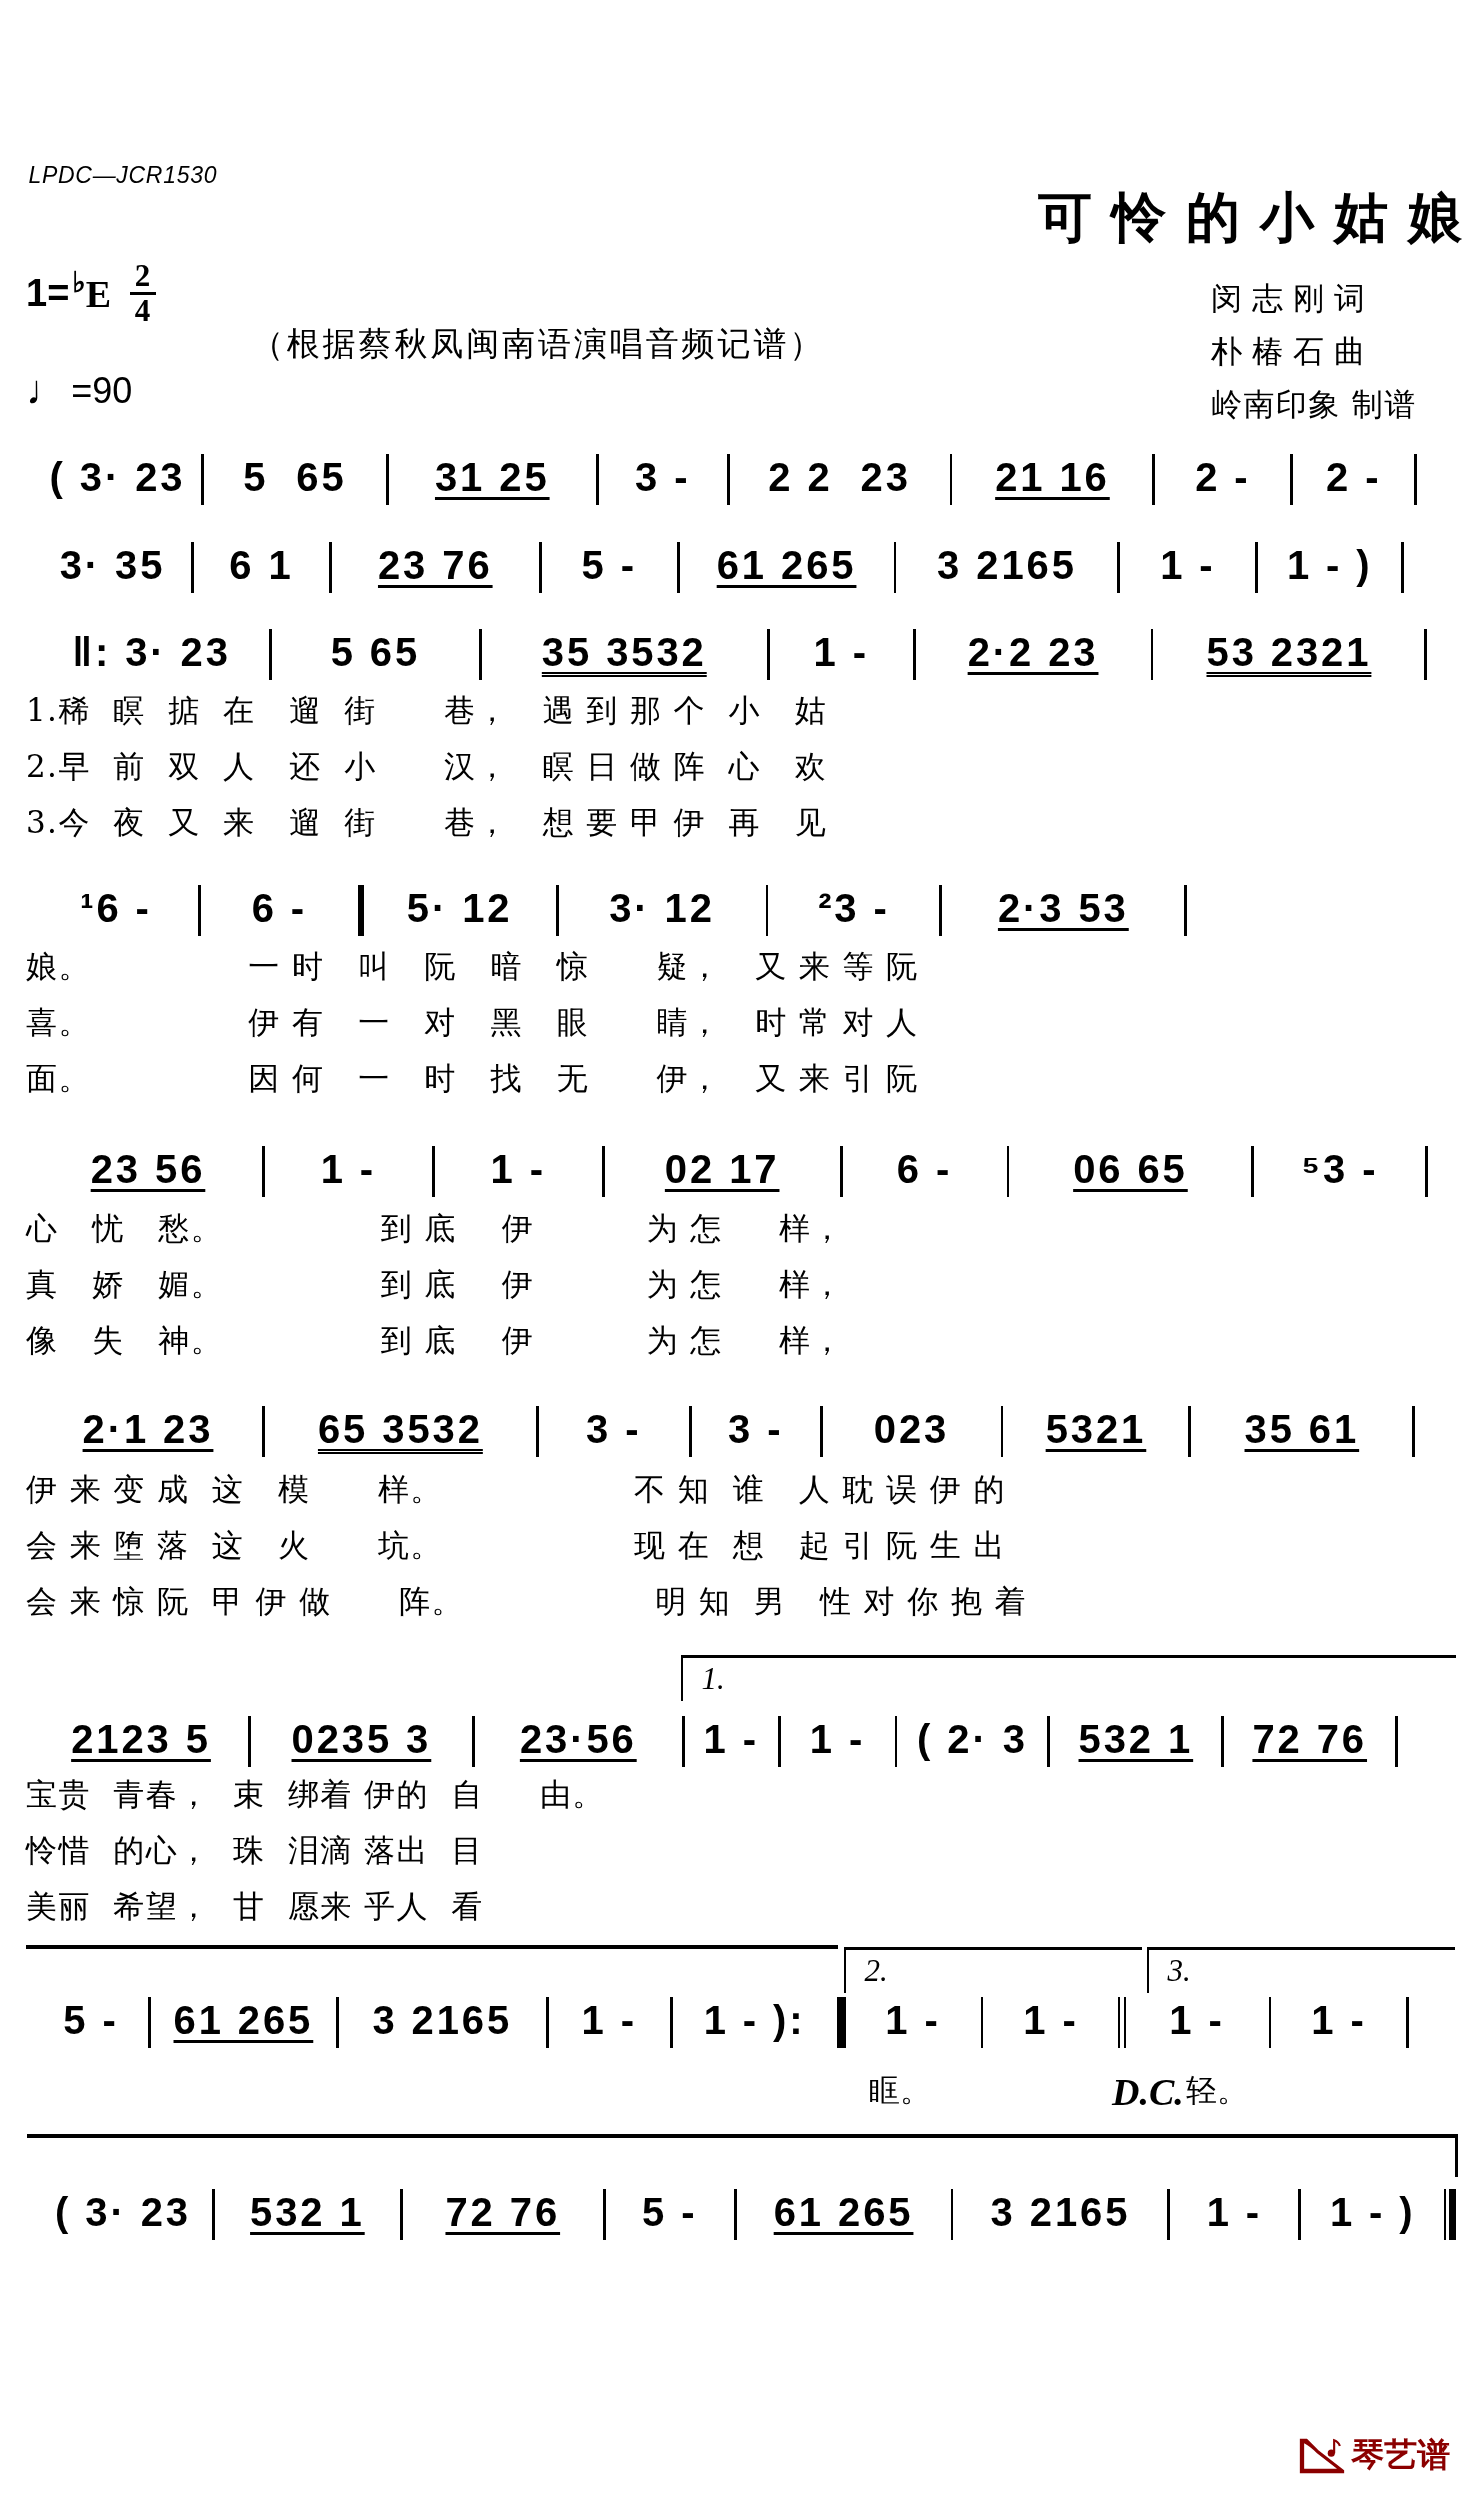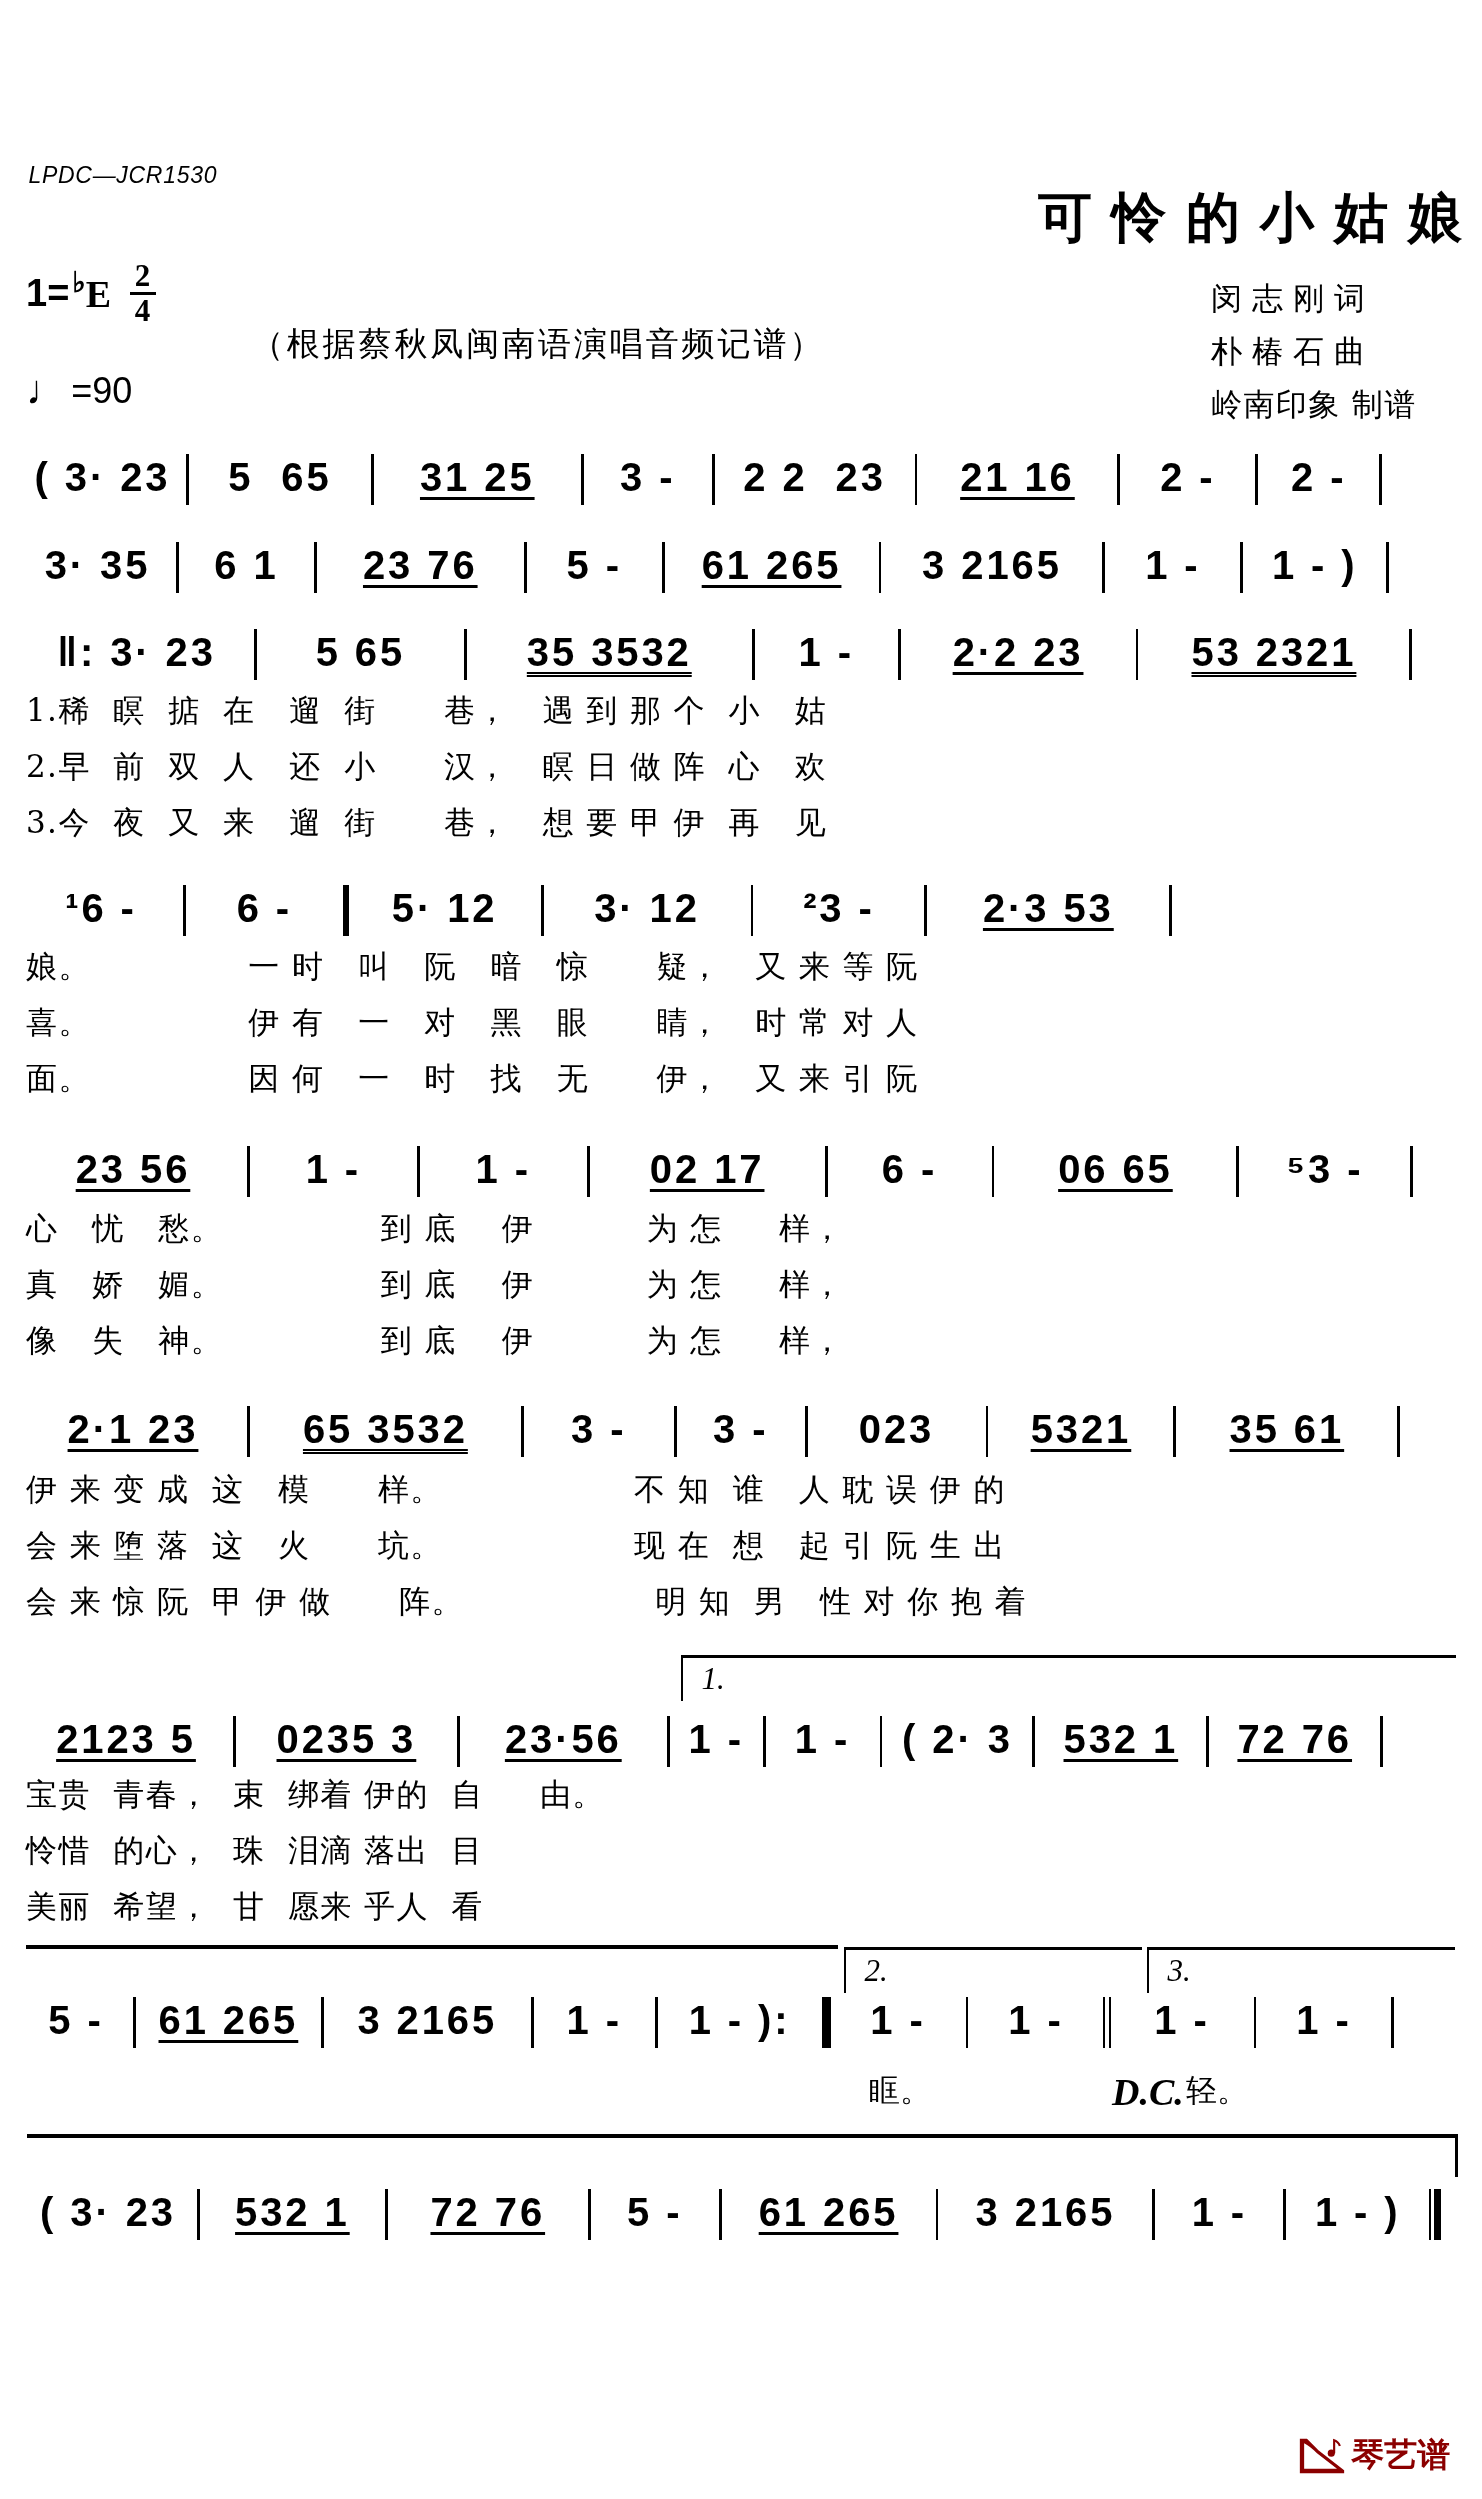--- a/index.html
+++ b/index.html
@@ -15,21 +15,21 @@
   .key .ltr { font-family: "Liberation Serif", serif; }
   .frac { display: inline-flex; flex-direction: column; align-items: center; margin-left: 18.5px; font-family: "Liberation Serif", serif; font-size: 31px; line-height: 28.5px; }
   .frac .bar { width: 26px; height: 3.6px; background: #000; margin: 1.4px 0; }
   .tempo { left: 26px; top: 367px; font-family: "Liberation Sans", sans-serif; font-size: 36px; display: flex; align-items: center; }
   .tempo .note { font-size: 41px; margin-right: 4.3px; }
   .subtitle { left: 0; width: 1076px; top: 322px; text-align: center; font-family: "DejaVu Serif", serif; font-size: 33px; letter-spacing: 2.9px; }
   .credits { left: 1211px; top: 272px; font-family: "DejaVu Serif", serif; font-size: 31px; line-height: 53px; }
   .credits div { letter-spacing: 10px; white-space: nowrap; }
   .credits .arranger { letter-spacing: 1.4px; }
 
-  .system { position: absolute; left: 19px; width: 1431px; height: 64px; display: flex; }
+  .system { position: absolute; left: 34px; width: 1431px; height: 64px; display: flex; }
   .measure { display: flex; align-items: flex-end; justify-content: space-around; height: 64px; padding: 0 7.1px; box-sizing: border-box; }
   .barline { width: 2.9px; height: 51px; background: #000; flex: none; align-self: flex-end; margin-bottom: 4.3px; }
   .barline.double { width: 8.6px; background: none; border-left: 2.9px solid #000; border-right: 7.1px solid #000; box-sizing: border-box; }
   .barline.end { width: 11.4px; background: none; border-left: 2.9px solid #000; border-right: 7.1px solid #000; box-sizing: border-box; }
   .barline.thin2 { width: 7.1px; background: none; border-left: 2.1px solid #000; border-right: 2.1px solid #000; box-sizing: border-box; }
   .tok { font-family: "Liberation Sans", sans-serif; font-weight: bold; font-size: 40px; line-height: 46px; letter-spacing: 2.9px; padding-bottom: 8.6px; white-space: pre; }
   .tok.u1 { text-decoration: underline; text-decoration-thickness: 2.9px; text-underline-offset: 5.7px; }
   .tok.u2 { text-decoration: underline double; text-decoration-thickness: 2.1px; text-underline-offset: 5.7px; }
 
   .lyrics { position: absolute; left: 26px; width: 1431px; font-family: "DejaVu Serif", serif; font-size: 31px; }
@@ -79,21 +79,21 @@
     </div>
   <div class="barline"></div>
   <div class="measure" style="width:207px">
       <span class="tok u1">31 25</span>
     </div>
   <div class="barline"></div>
   <div class="measure" style="width:128px">
       <span class="tok">3 -</span>
     </div>
   <div class="barline"></div>
-  <div class="measure" style="width:200px">
+  <div class="measure" style="width:220px">
       <span class="tok">2 2  23</span>
     </div>
   <div class="barline"></div>
   <div class="measure" style="width:200px">
       <span class="tok u1">21 16</span>
     </div>
   <div class="barline"></div>
   <div class="measure" style="width:135px">
       <span class="tok">2 -</span>
     </div>

